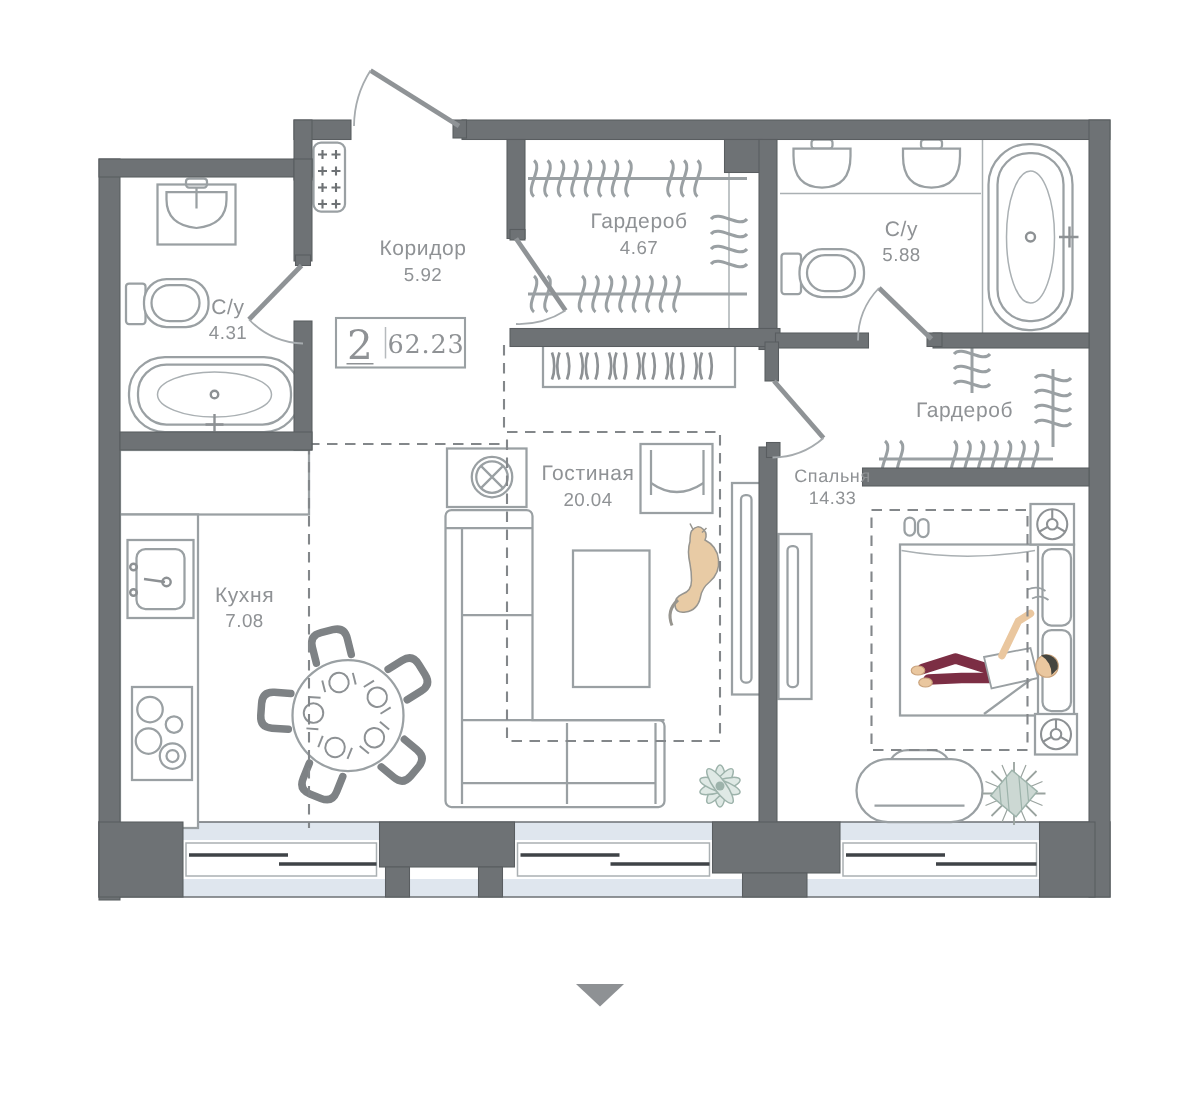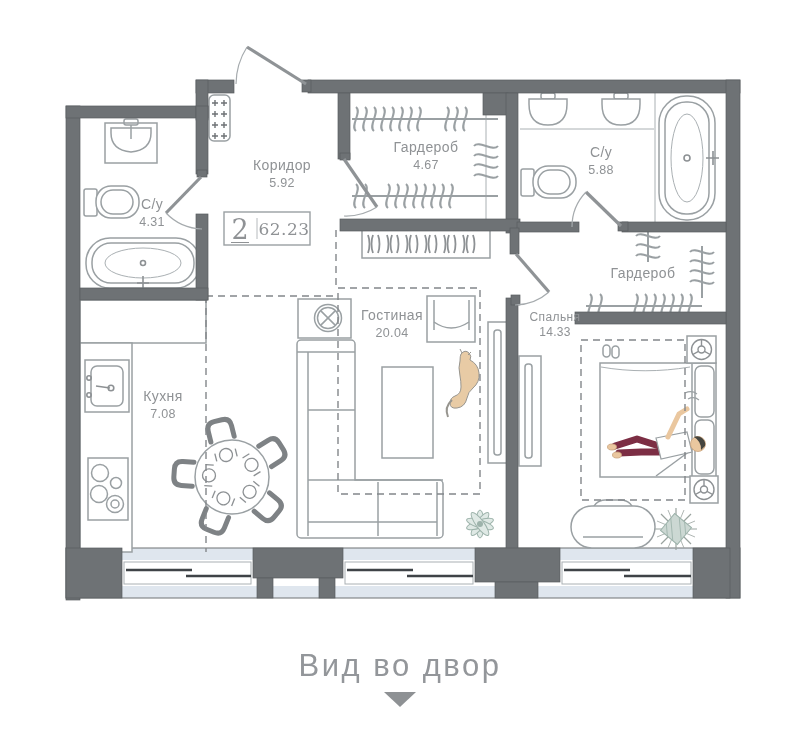--- a/index.html
+++ b/index.html
@@ -424,16 +424,15 @@
   <g>
     <rect x="224" y="212" width="86" height="33" fill="#fff" stroke="#9aa0a3" stroke-width="1.4"></rect>
     <text class="badge-big" x="240" y="239">2</text>
     <line x1="231" y1="242.5" x2="249" y2="242.5" stroke="#8f9295" stroke-width="1"></line>
     <line x1="257" y1="218" x2="257" y2="239" stroke="#b6babd" stroke-width="1"></line>
     <text class="badge-num" x="284" y="235">62.23</text>
   </g>
 </svg>
 
 <div class="caption">
-  <div class="txt">Вид во двор</div>
   <div class="tri"></div>
 </div>
 </div>
 
 </body></html>

